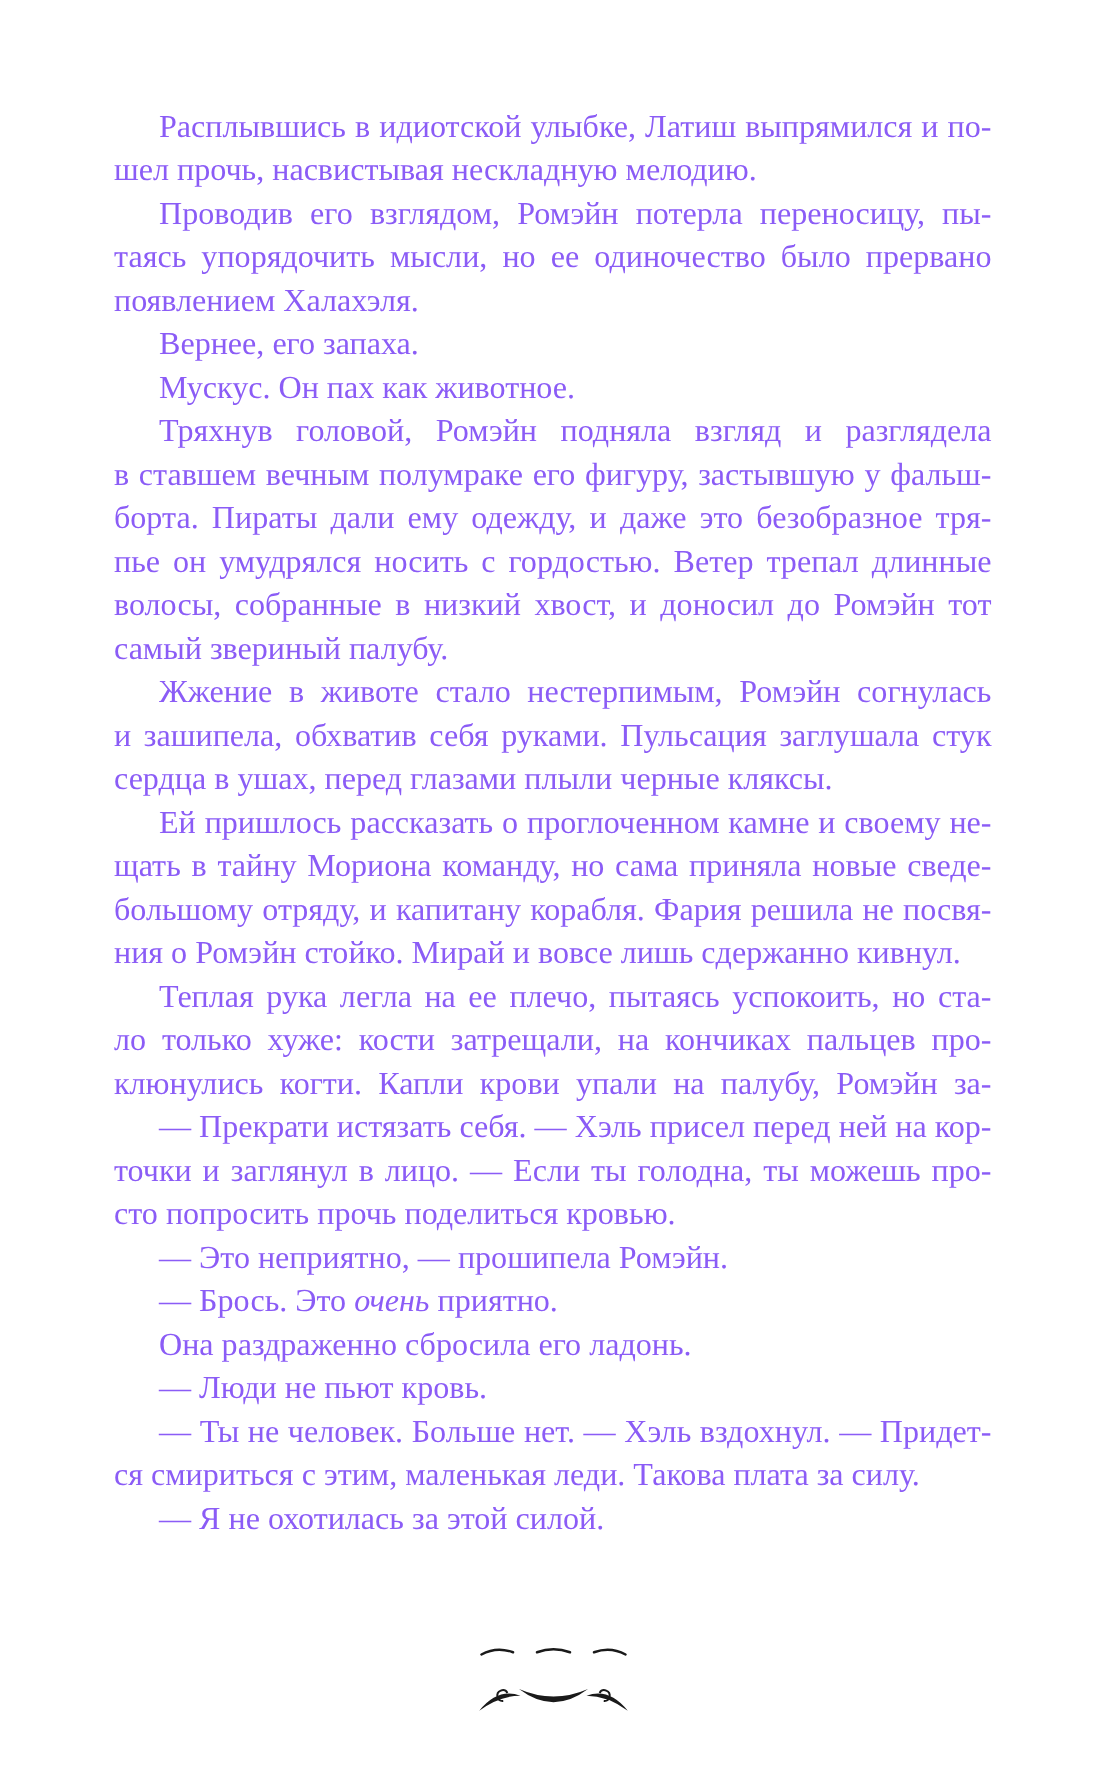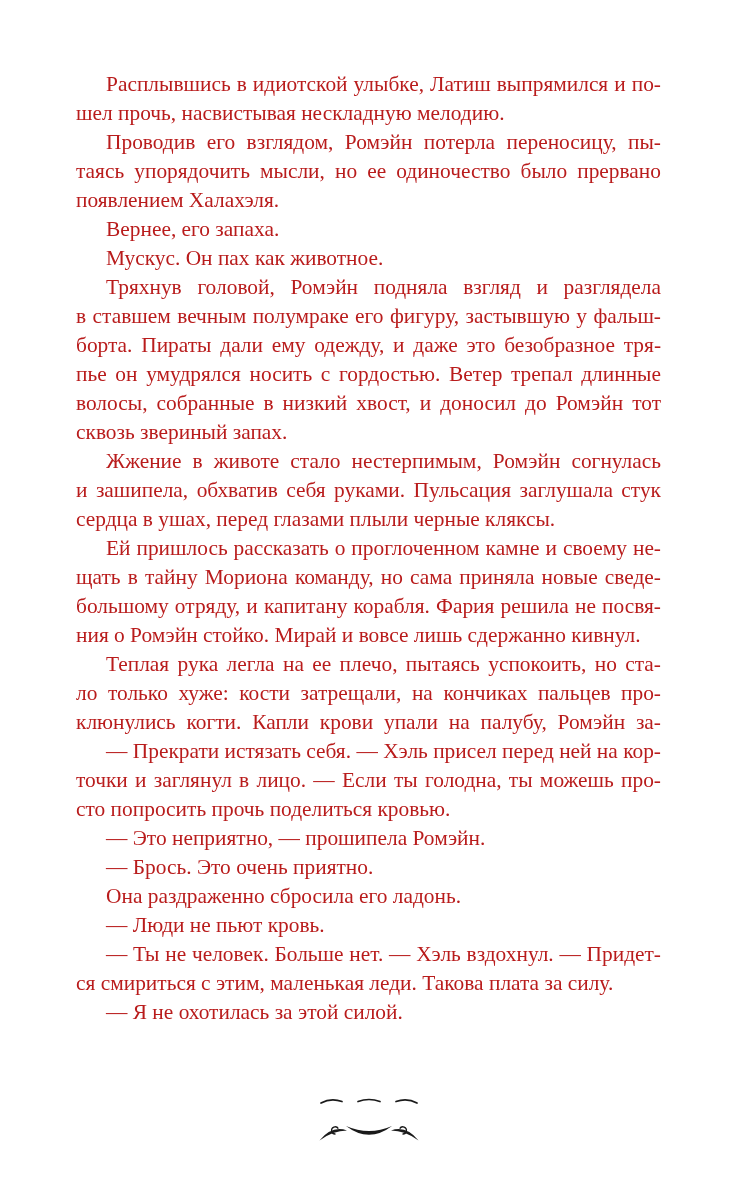--- a/index.html
+++ b/index.html
@@ -34,39 +34,40 @@
     white-space: nowrap;
     white-space: normal;
   }
   .line.last {
     text-align-last: left;
   }
   .line.first {
     text-indent: 30px;
   }
   .em {
+    font-style: italic;
   }
   .ornament-wrap {
     position: absolute;
     left: 76px;
     top: 1094px;
     width: 585px;
     display: flex;
     justify-content: center;
   }
   .ornament-wrap svg {
     display: block;
   }
 </style>
 </head>
 <body>
 
 <div class="book-page" style="background: rgb(255, 255, 255);">
 
-  <div class="text-block" style="color: #b91c1c;">
+  <div class="text-block" style="color: #8b5cf6;">
       <div class="para">
         <div class="line first">Расплывшись в идиотской улыбке, Латиш выпрямился и по-</div>
         <div class="line last">шел прочь, насвистывая нескладную мелодию.</div>
       </div>
       <div class="para">
         <div class="line first">Проводив его взглядом, Ромэйн потерла переносицу, пы-</div>
         <div class="line">таясь упорядочить мысли, но ее одиночество было прервано</div>
         <div class="line last">появлением Халахэля.</div>
       </div>
       <div class="para">
@@ -74,21 +75,21 @@
       </div>
       <div class="para">
         <div class="line first last">Мускус. Он пах как животное.</div>
       </div>
       <div class="para">
         <div class="line first">Тряхнув головой, Ромэйн подняла взгляд и разглядела</div>
         <div class="line">в ставшем вечным полумраке его фигуру, застывшую у фальш-</div>
         <div class="line">борта. Пираты дали ему одежду, и даже это безобразное тря-</div>
         <div class="line">пье он умудрялся носить с гордостью. Ветер трепал длинные</div>
         <div class="line">волосы, собранные в низкий хвост, и доносил до Ромэйн тот</div>
-        <div class="line last">сквозь звериный запах.</div>
+        <div class="line last">самый звериный палубу.</div>
       </div>
       <div class="para">
         <div class="line first">Жжение в животе стало нестерпимым, Ромэйн согнулась</div>
         <div class="line">и зашипела, обхватив себя руками. Пульсация заглушала стук</div>
         <div class="line last">сердца в ушах, перед глазами плыли черные кляксы.</div>
       </div>
       <div class="para">
         <div class="line first">Ей пришлось рассказать о проглоченном камне и своему не-</div>
         <div class="line">щать в тайну Мориона команду, но сама приняла новые сведе-</div>
         <div class="line">большому отряду, и капитану корабля. Фария решила не посвя-</div>

